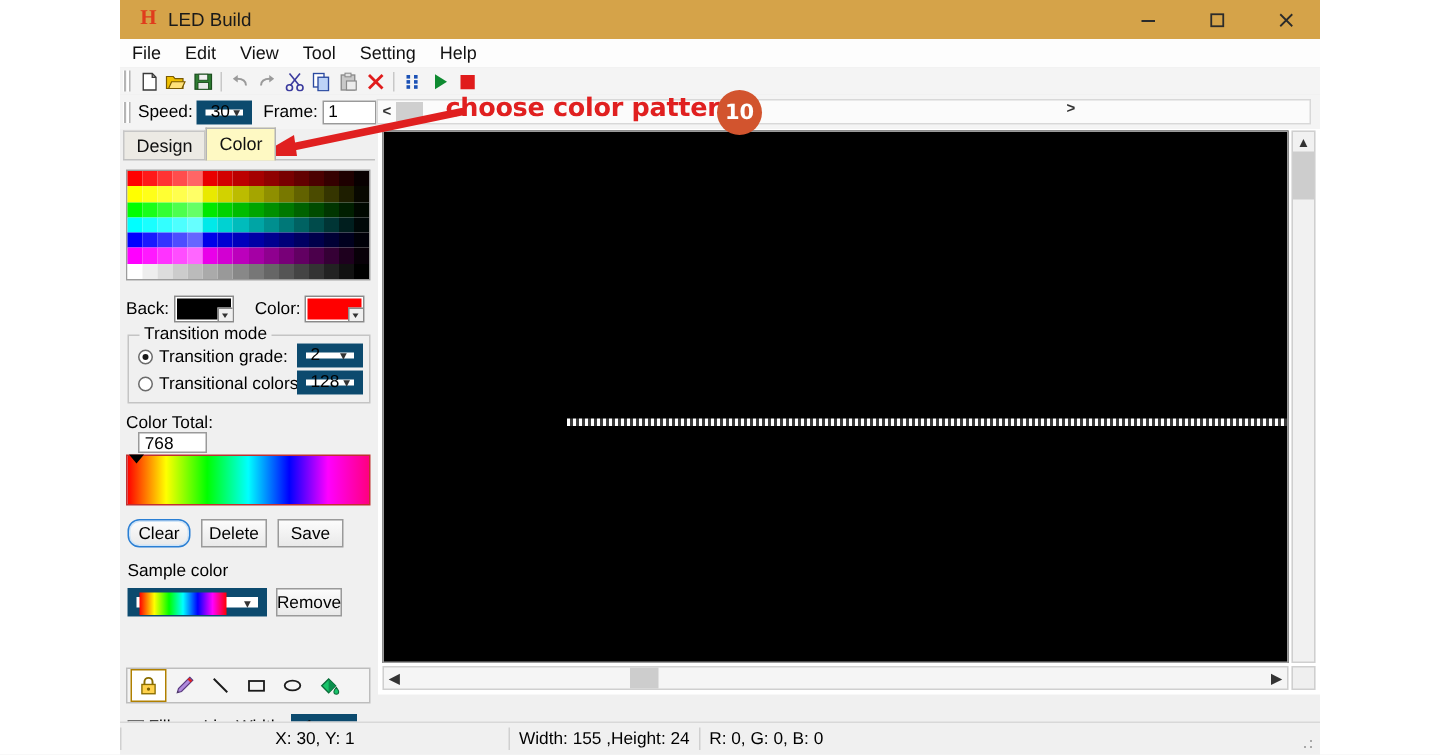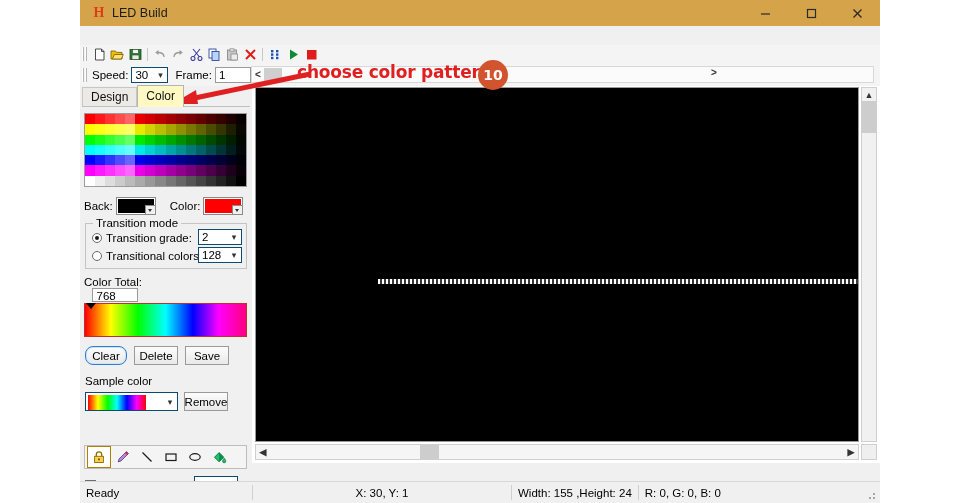--- a/index.html
+++ b/index.html
@@ -32,21 +32,21 @@
            display:flex;align-items:center;border-bottom:1px solid #e9e9e9;}
   .grip{width:5px;height:14px;margin:0 3px 0 2px;
         background:linear-gradient(90deg,#fff 0 1px,#b5b5b5 1px 2px,transparent 2px 3px,#fff 3px 4px,#b5b5b5 4px 5px);}
   .tbtn{width:18px;height:16px;display:flex;align-items:center;justify-content:center;}
   .tsep{width:1px;height:13px;background:#c8c8c8;margin:0 3px;}
 
   
   .speedbar{position:absolute;left:0;top:63px;width:800px;height:23px;background:#f4f4f4;
             display:flex;align-items:center;border-bottom:1px solid #dcdcdc;}
   .lbl{font-size:11.5px;color:#000;margin:0 3px 0 2px;}
-  .combo{height:16px;border:1px solid #0c4a6e;background:#fff;display:flex;align-items:center;
+  .combo{height:16px;border:6px solid #0c4a6e;background:#fff;display:flex;align-items:center;
          font-size:11.5px;padding-left:3px;box-sizing:border-box;}
   .combo .cv{flex:1;}
   .combo .carrow{width:14px;text-align:center;font-size:9px;color:#333;}
   .txtbox{height:16px;border:1px solid #9a9a9a;background:#fff;font-size:11.5px;
           padding-left:3px;box-sizing:border-box;line-height:14px;}
   .frmnav{flex:1;height:15px;margin-right:6px;border:1px solid #d8d8d8;background:#fbfbfb;
           display:flex;align-items:center;position:relative;}
   .frmnav .na{width:12px;text-align:center;font-size:10px;color:#333;font-weight:bold;}
   .frmthumb{width:18px;height:13px;background:#cfcfcf;}
   .frmright{position:absolute;left:455px;top:0;height:13px;width:14px;text-align:center;
@@ -160,20 +160,28 @@
         </div>
         <div class="wbtn">
           <svg width="11" height="11" viewBox="0 0 11 11">
               <line x1="1.5" y1="1.5" x2="9.5" y2="9.5" stroke="#2b2b2b" stroke-width="1.2"></line>
               <line x1="9.5" y1="1.5" x2="1.5" y2="9.5" stroke="#2b2b2b" stroke-width="1.2"></line>
             </svg>
         </div>
       </div>
     </div>
 
+    <div class="menubar">
+      <div class="menu-item">File</div>
+      <div class="menu-item">Edit</div>
+      <div class="menu-item">View</div>
+      <div class="menu-item">Tool</div>
+      <div class="menu-item">Setting</div>
+      <div class="menu-item">Help</div>
+    </div>
 
     <div class="toolbar">
       <div class="grip"></div>
 
       <div class="tbtn">
         <svg width="13" height="13" viewBox="0 0 13 13">
             <path d="M2.5 1h6l2.5 2.5V12h-8.5z" fill="#fff" stroke="#3a3a3a" stroke-width="0.9"></path>
             <path d="M8.5 1v2.5H11" fill="none" stroke="#3a3a3a" stroke-width="0.9"></path>
           </svg>
       </div>
@@ -519,21 +527,20 @@
         <div class="sbar-btn">◀</div>
         <div style="flex:1;position:relative;height:14px;">
           <div class="sbthumb" style="position:absolute;left:150px;top:0;width:19px;height:14px;"></div>
         </div>
         <div class="sbar-btn">▶</div>
       </div>
       <div class="corner"></div>
     </div>
 
     <div class="status">
-      <div class="scell" style="width:172px;">Ready</div>
       <div class="sdiv"></div>
       <div class="scell" style="width:258px;justify-content:center;">X: 30, Y: 1</div>
       <div class="sdiv"></div>
       <div class="scell">Width: 155 ,Height: 24</div>
       <div class="sdiv"></div>
       <div class="scell">R:  0, G:  0, B:  0</div>
       <div class="grip2"></div>
     </div>
 
   </div>

